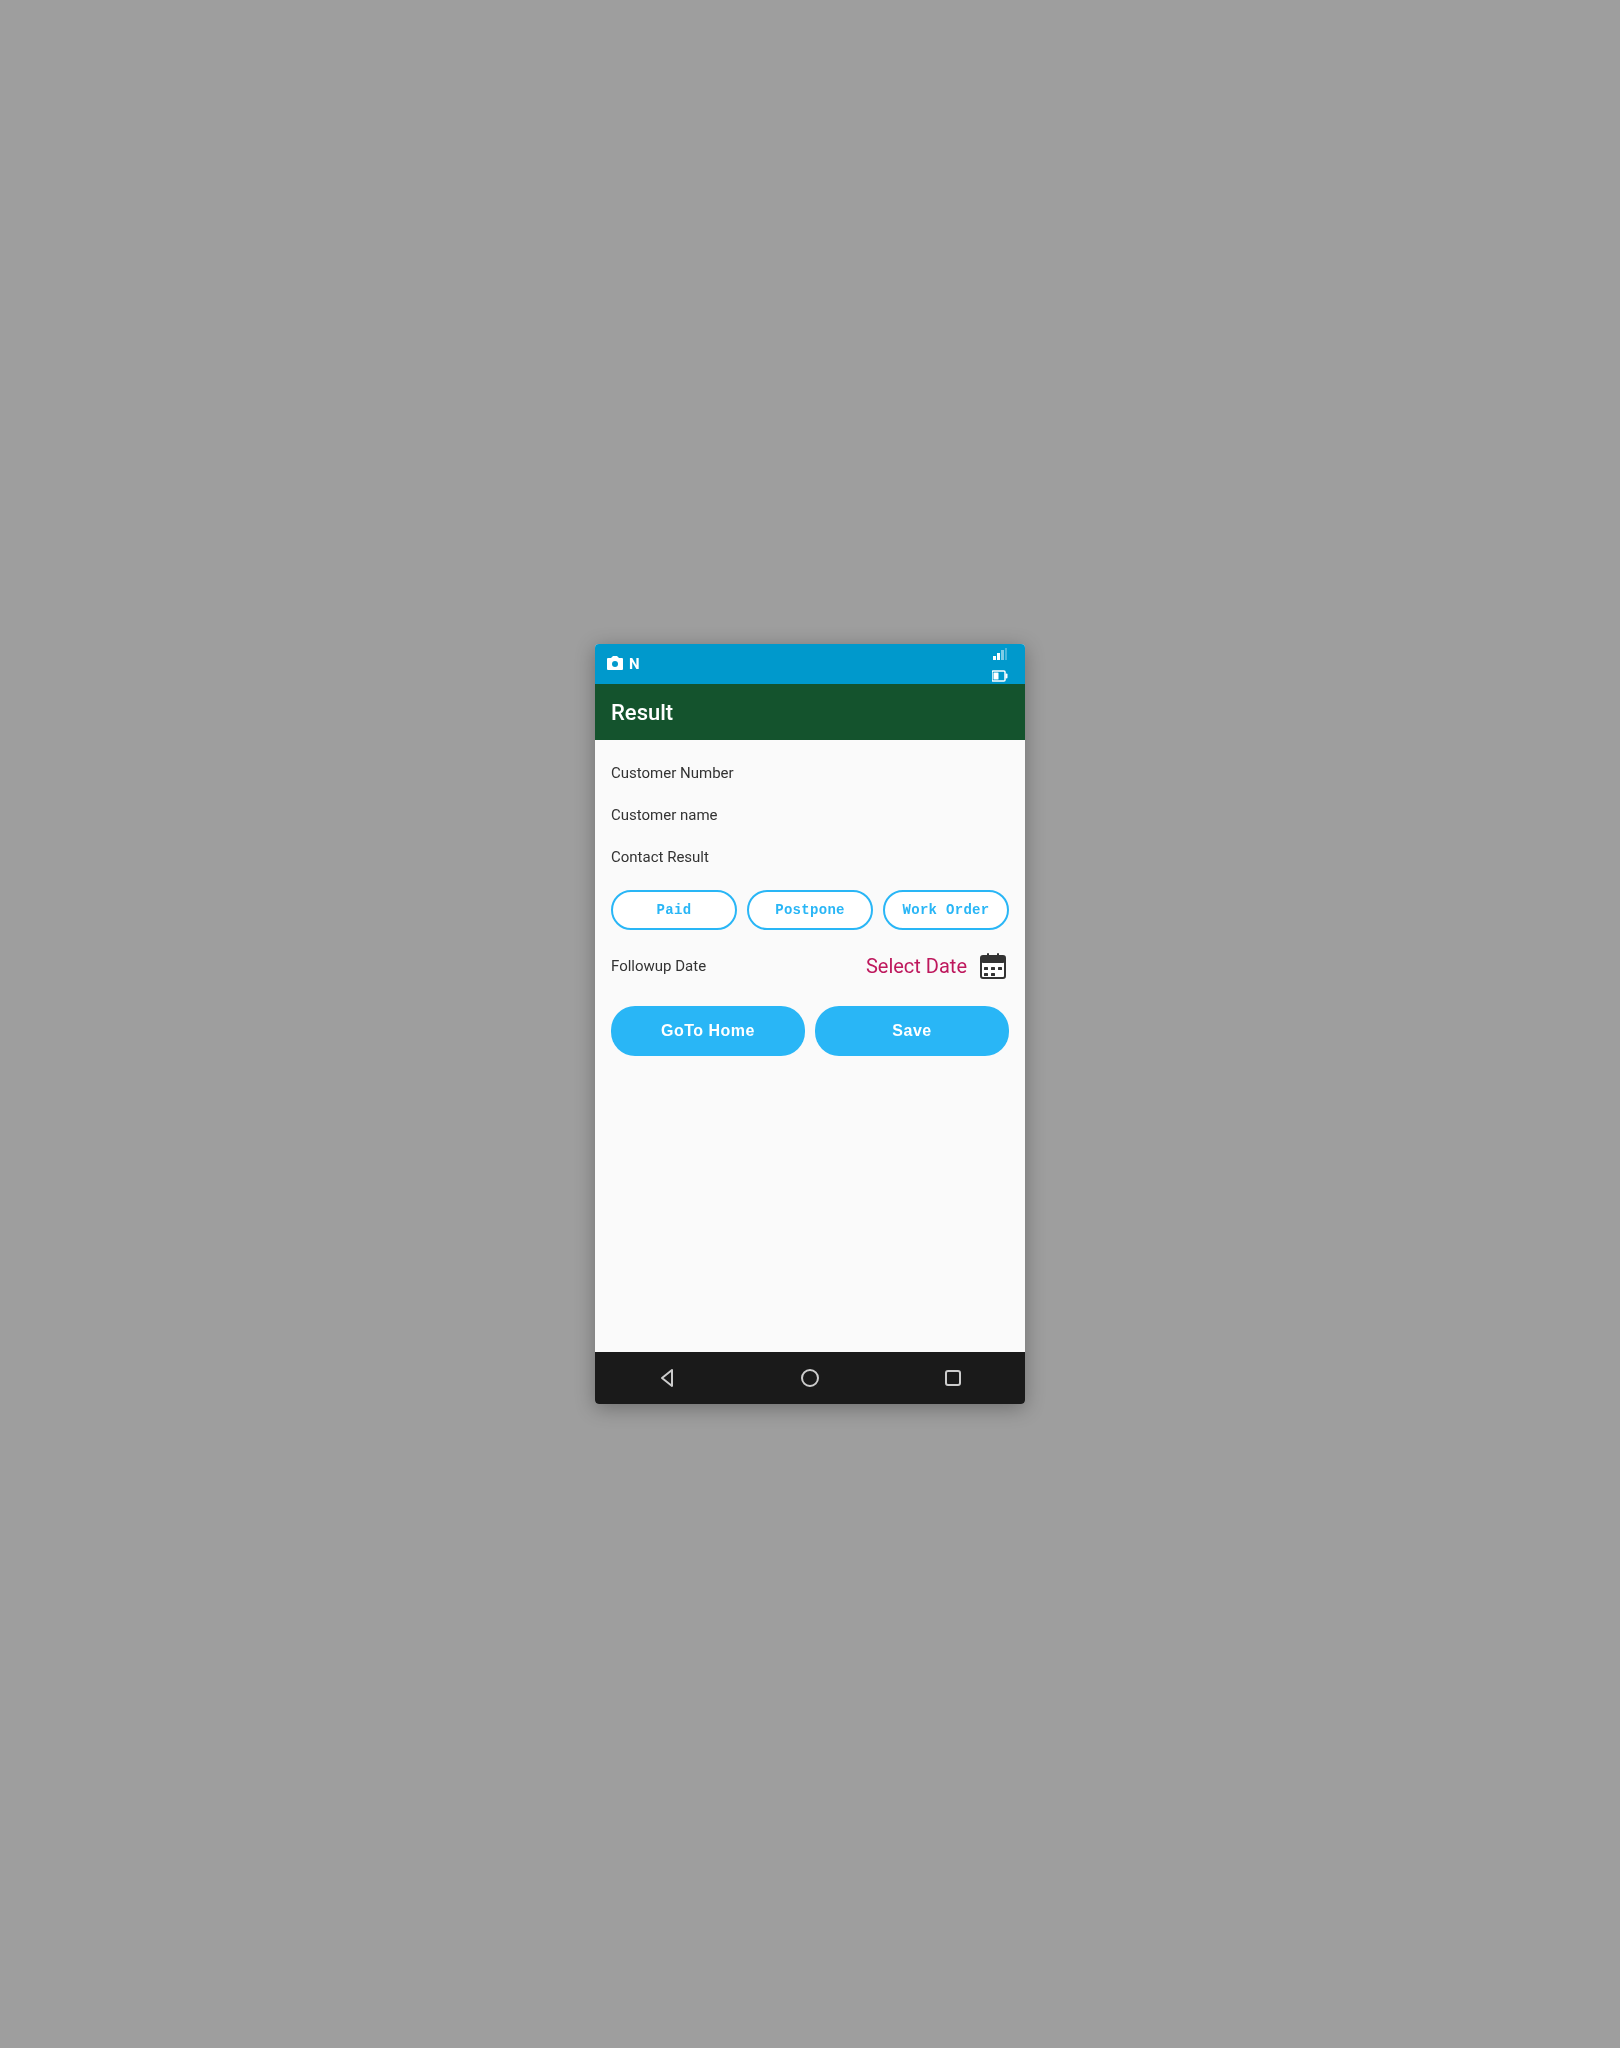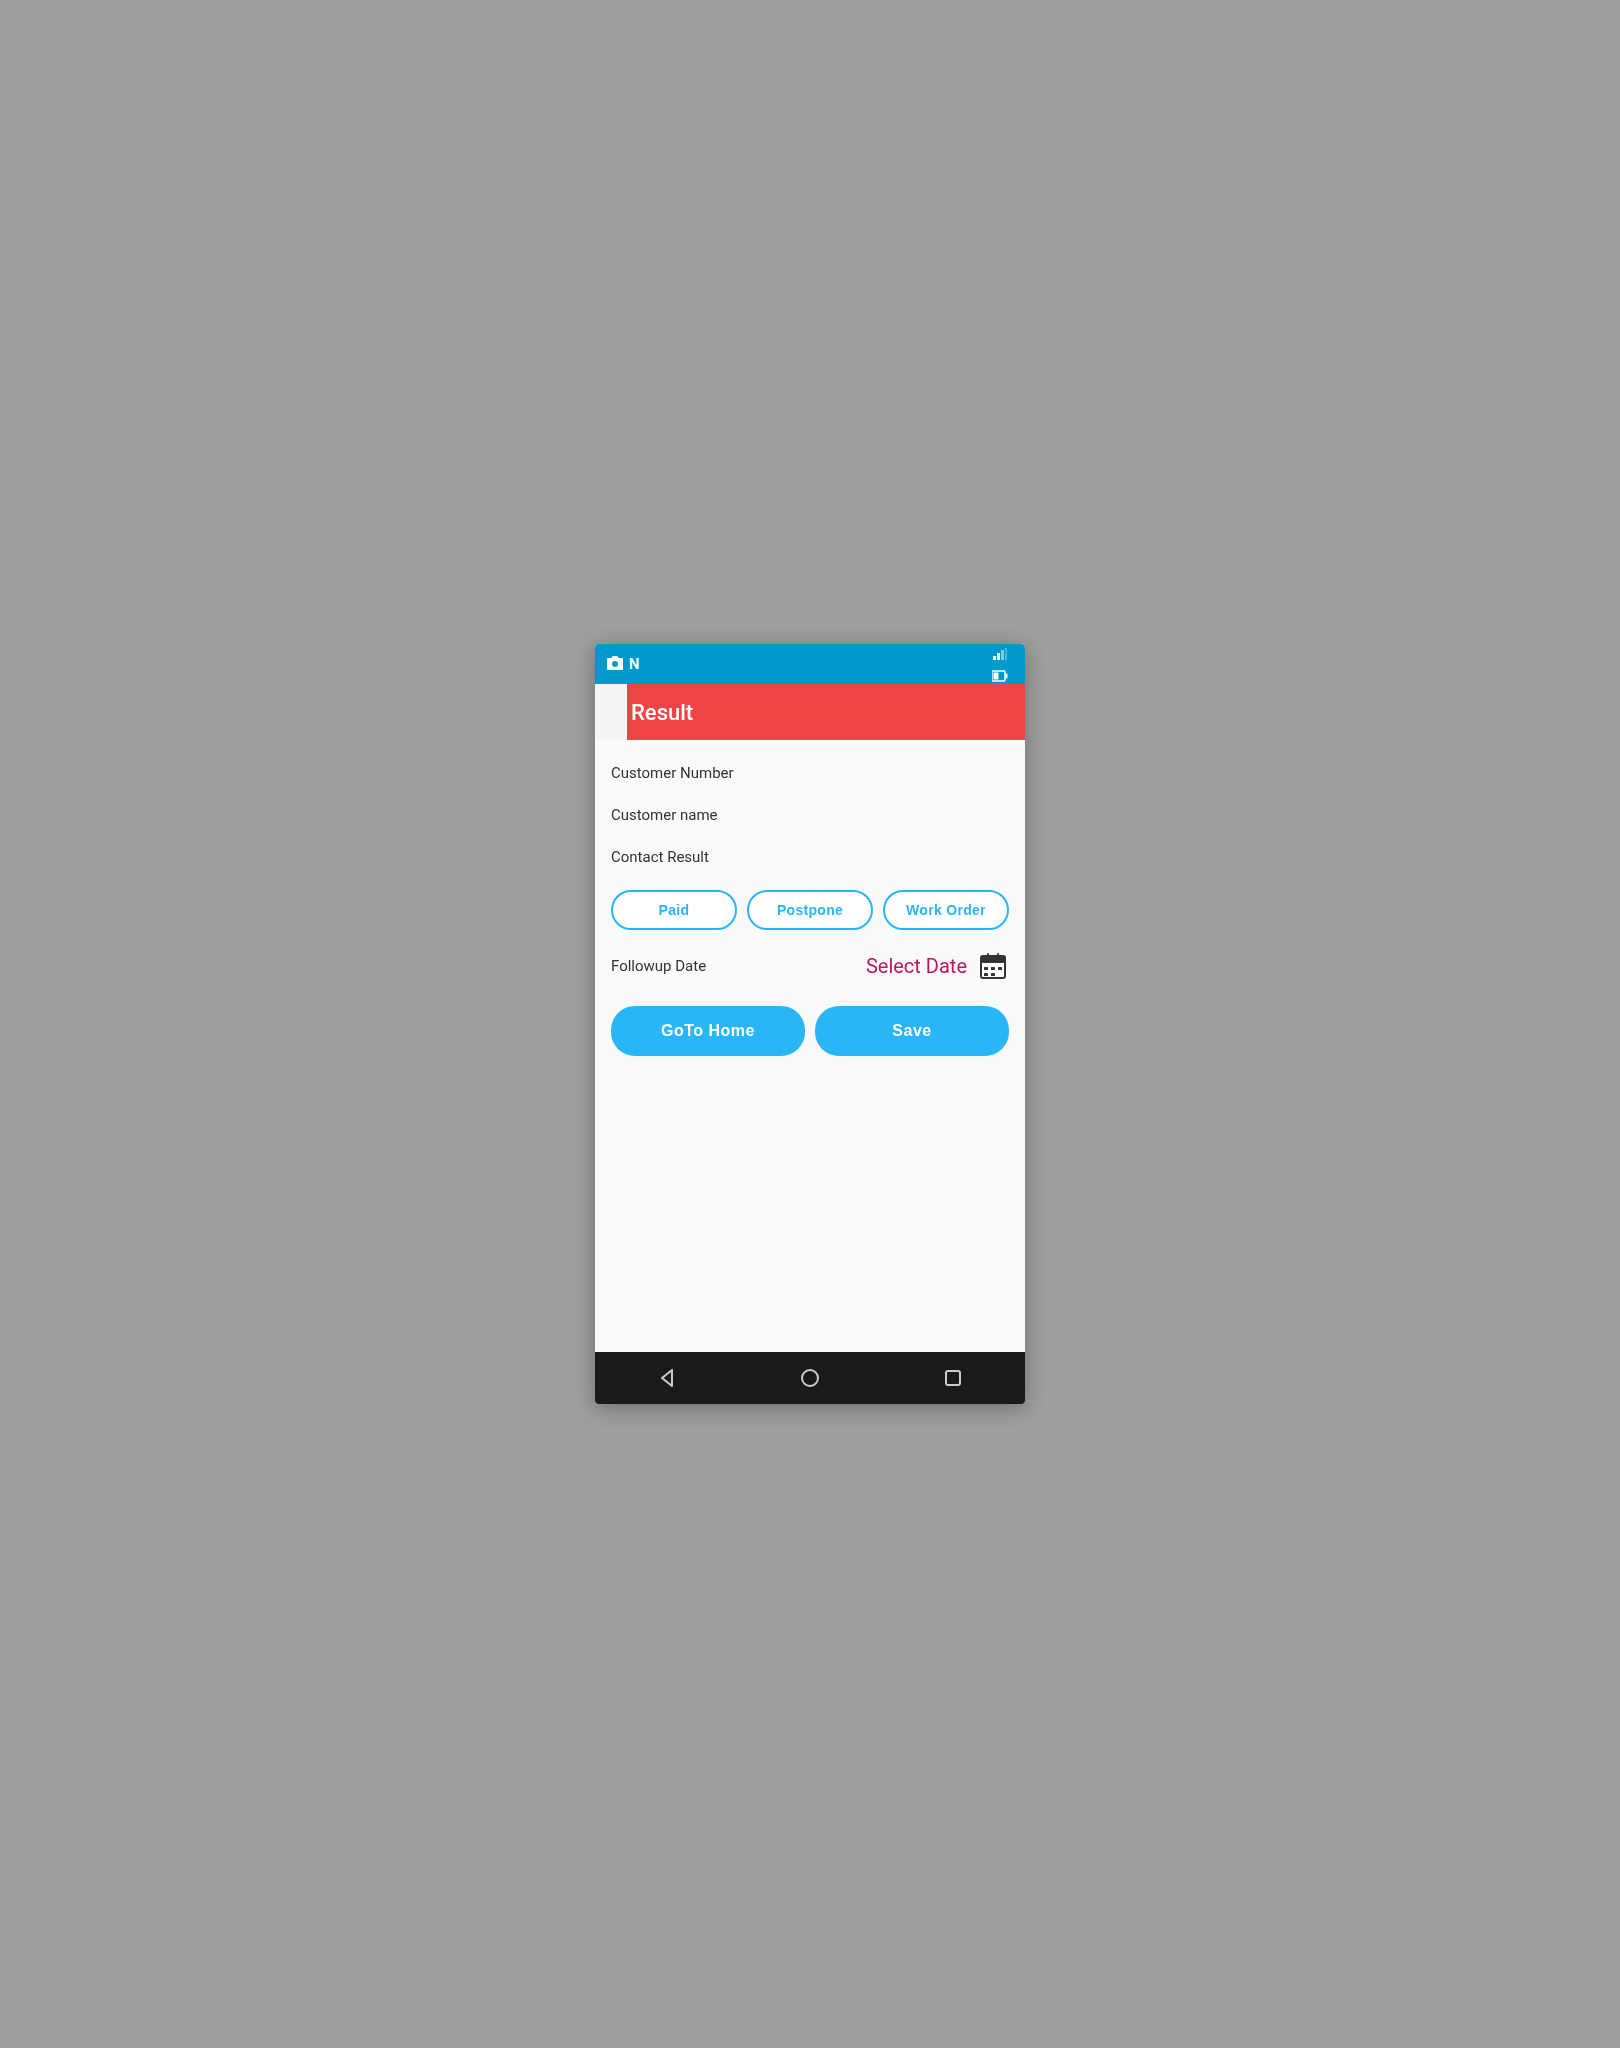--- a/index.html
+++ b/index.html
@@ -64,27 +64,26 @@
     .status-icon-small {
       width: 16px;
       height: 16px;
       display: inline-flex;
       align-items: center;
       justify-content: center;
     }
 
     
     .app-bar {
-      background-color: #ef4444;
+      background-color: #14532d;
       height: 56px;
       display: flex;
       align-items: center;
-      padding: 0 4px;
+      padding: 0 16px;
       flex-shrink: 0;
-      margin-left: 32px;
     }
 
     .app-bar-title {
       color: white;
       font-size: 22px;
       font-weight: 500;
     }
 
     
     .content {
@@ -115,20 +114,21 @@
       border: 2px solid #29b6f6;
       background: white;
       color: #29b6f6;
       border-radius: 24px;
       padding: 10px 6px;
       font-size: 14px;
       font-weight: 600;
       cursor: pointer;
       text-align: center;
       letter-spacing: 0.3px;
+      font-family: Liberation Mono, monospace;
     }
 
     
     .followup-row {
       display: flex;
       align-items: center;
       justify-content: space-between;
       margin-top: 4px;
     }
 

